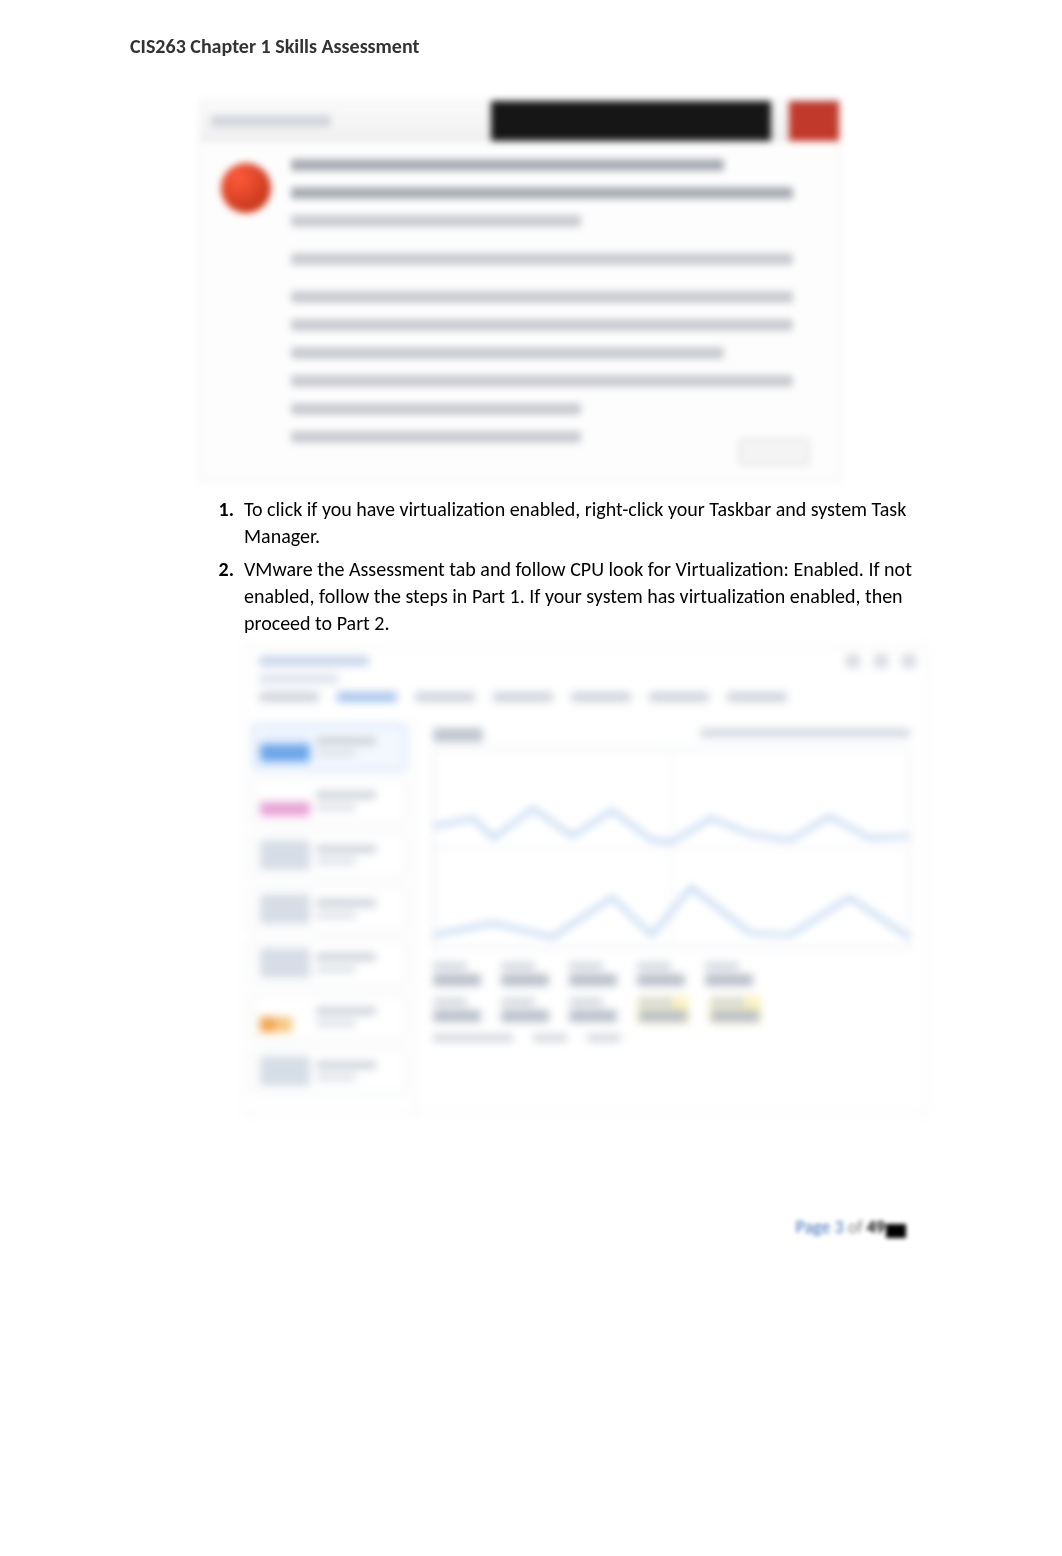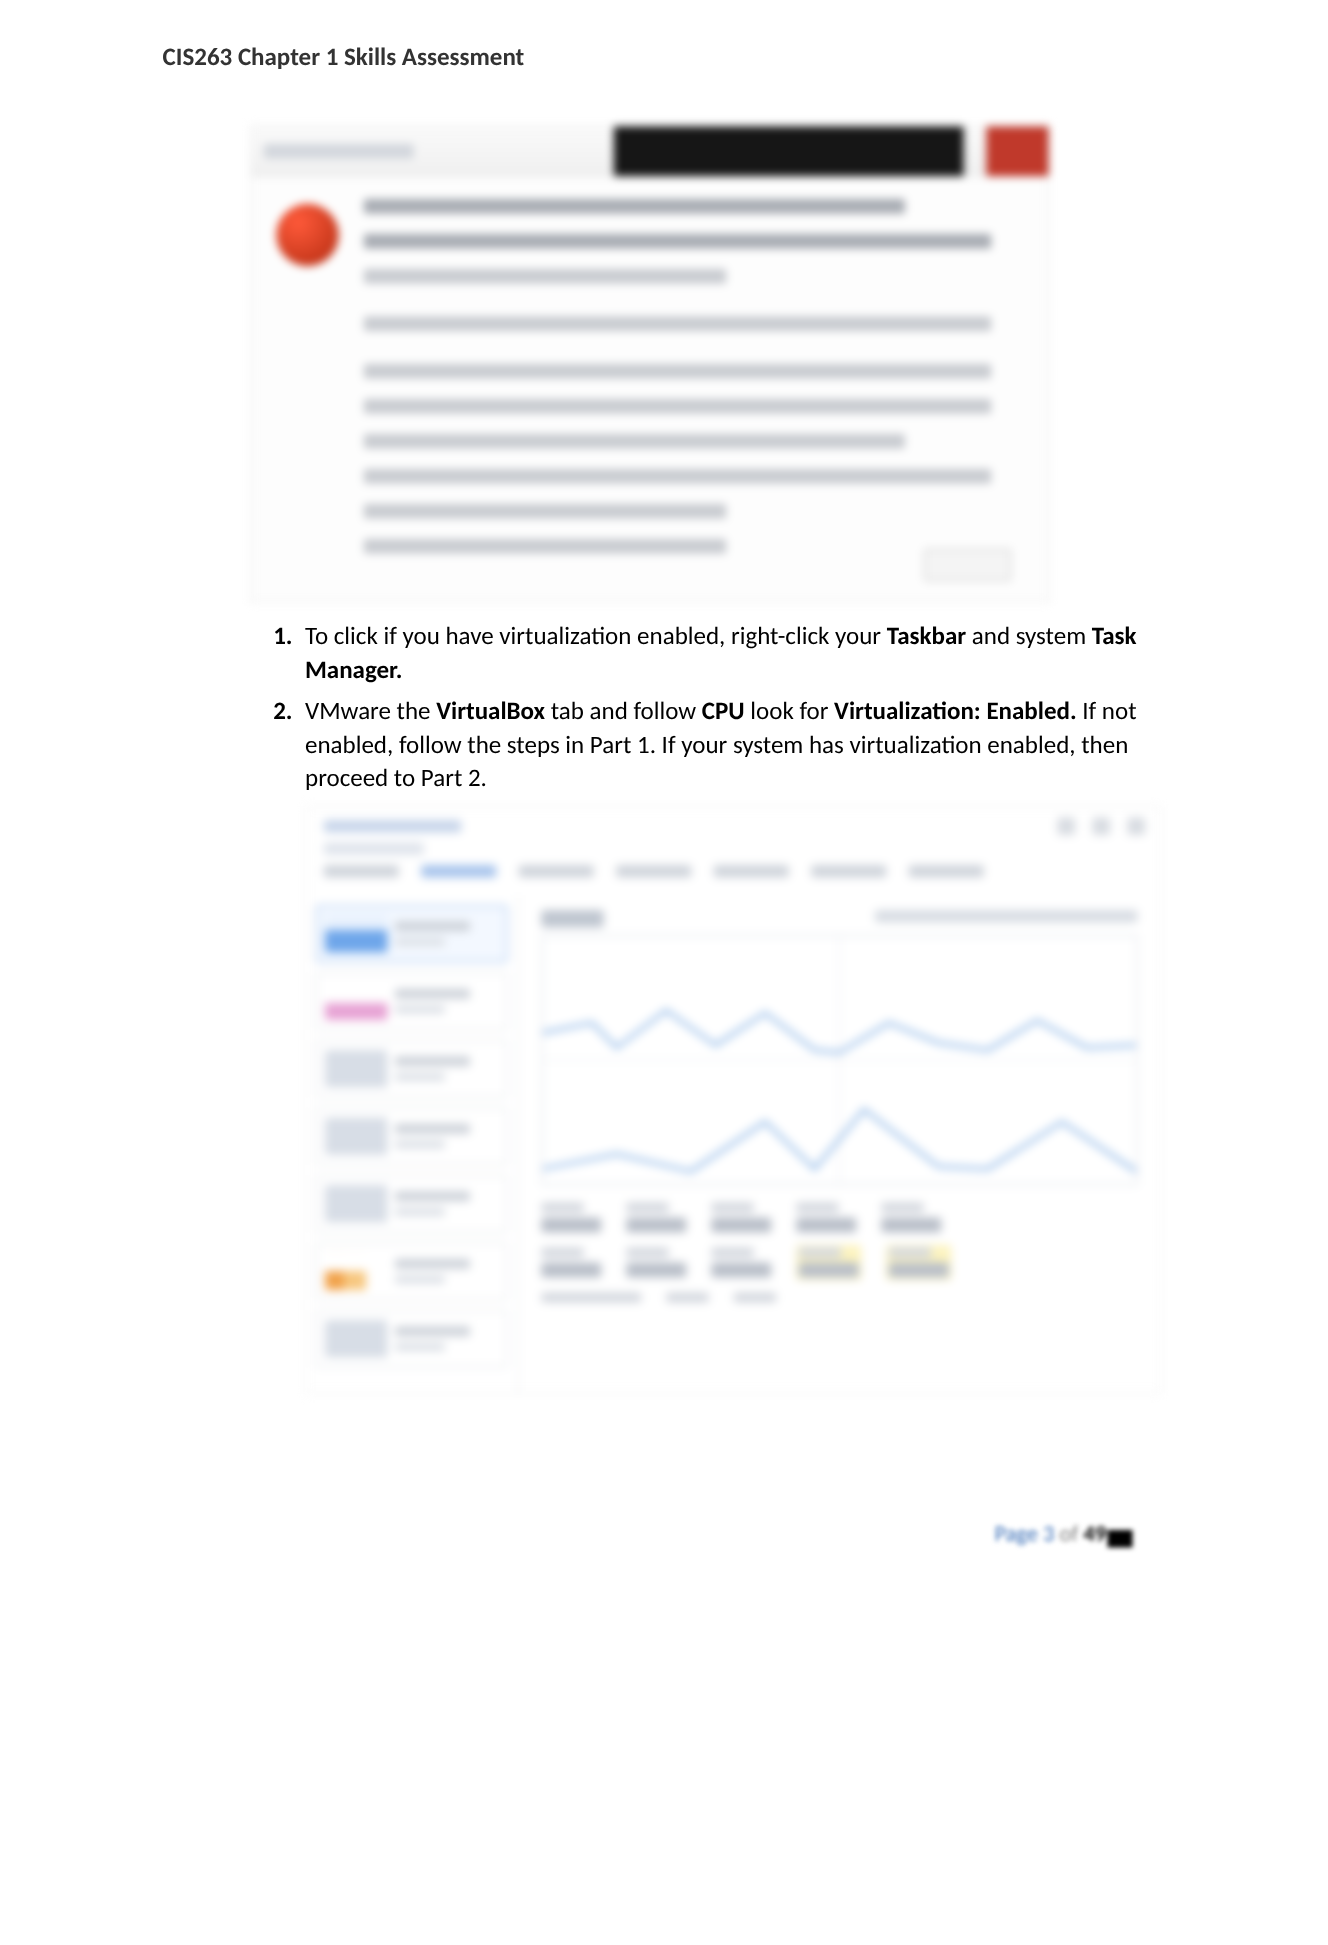--- a/index.html
+++ b/index.html
@@ -81,21 +81,21 @@
   .step {
     display:flex;
     font-size:20px;
     line-height:1.35;
     margin-bottom:6px;
   }
   .step .num {
     width:34px;flex:none;font-weight:700;text-align:right;margin-right:10px;
   }
   .step .txt { flex:1; }
-  .b { font-weight:700; }
+  .b { font-weight:400; }
 
   .figure2 {
     margin: 8px 0 0 114px;
     width: 685px;
     height: 470px;
     background:#ffffff;
     border:1px solid #efefef;
     position:relative;
     overflow:hidden;
     filter: blur(4px);
@@ -182,21 +182,21 @@
   <ol class="steps">
     <li class="step">
       <span class="num">1.</span>
       <span class="txt">
         <span>To click if you have virtualization enabled, right-click your </span><span class="b">Taskbar</span><span> and system </span><span class="b">Task Manager.</span><span></span>
       </span>
     </li>
     <li class="step">
       <span class="num">2.</span>
       <span class="txt">
-        <span>VMware the </span><span class="b">VirtualBox</span><span> tab and follow </span><span class="b">CPU</span><span> look for </span><span class="b">Virtualization: Enabled.</span><span> If not enabled, follow the steps in Part 1. If your system has virtualization enabled, then proceed to Part 2.</span>
+        <span>VMware the </span><span class="b">Assessment</span><span> tab and follow </span><span class="b">CPU</span><span> look for </span><span class="b">Virtualization: Enabled.</span><span> If not enabled, follow the steps in Part 1. If your system has virtualization enabled, then proceed to Part 2.</span>
       </span>
     </li>
   </ol>
 
   <div class="figure2">
     <div class="winbtns">
         <span></span>
         <span></span>
         <span></span>
       </div>

